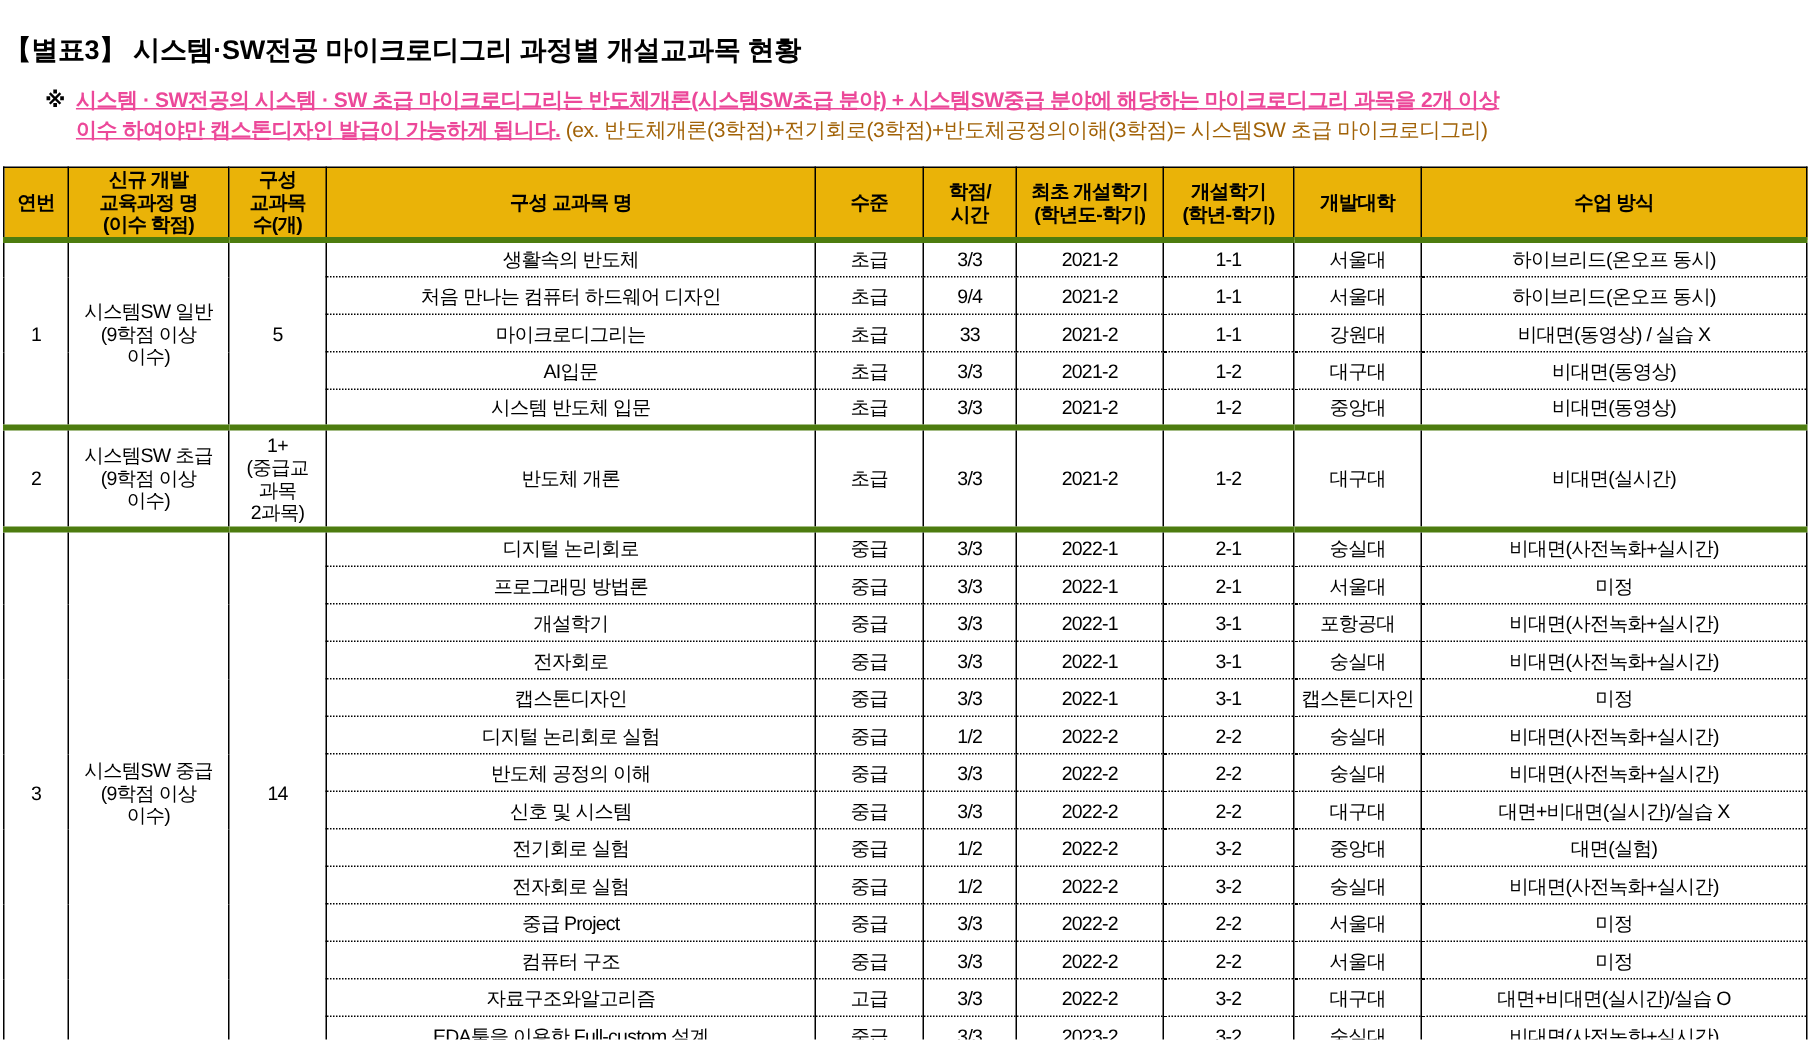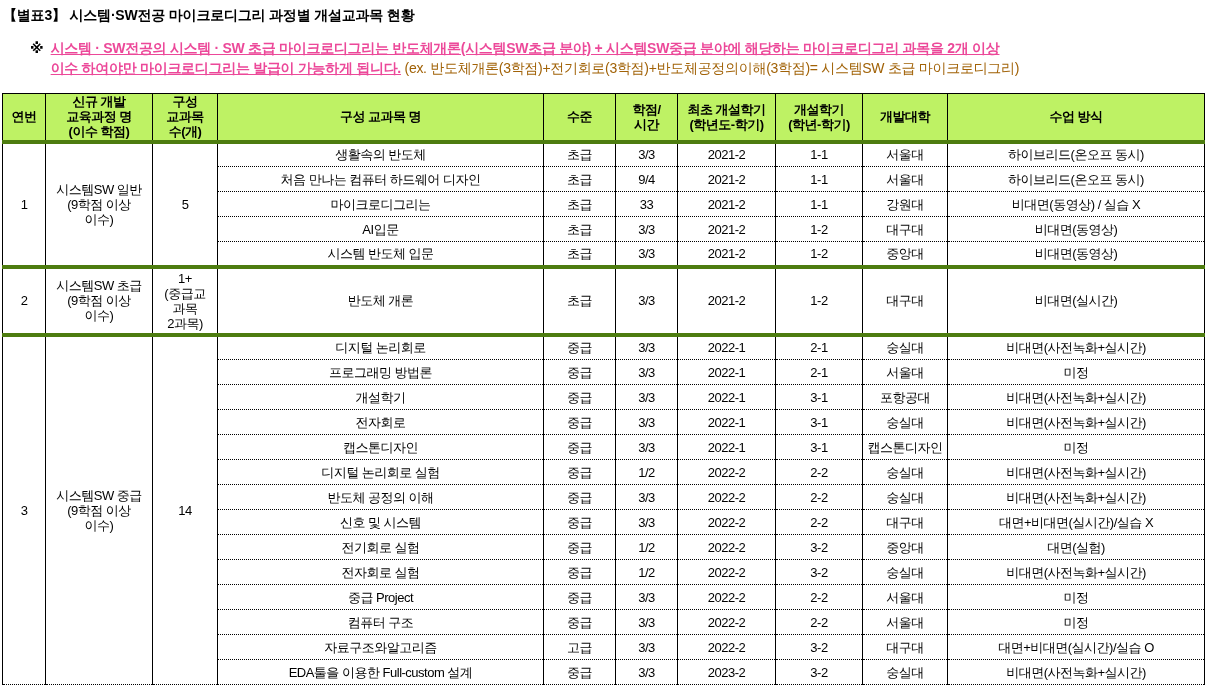--- a/index.html
+++ b/index.html
@@ -2,39 +2,39 @@
 <html><head>
 <meta charset="utf-8">
 <style>
   html,body{margin:0;padding:0;background:#fff;}
   body{
     width:1206px;height:693px;overflow:hidden;
     font-family:"Liberation Sans","DejaVu Sans",sans-serif;
     color:#000;-webkit-font-smoothing:antialiased;
   }
   .title{
-    font-size:14px;font-weight:bold;
-    padding:4px 0 0 3px;line-height:22px;
+    font-size:18px;font-weight:bold;
+    padding:22px 0 0 3px;line-height:22px;
     letter-spacing:-0.2px;
   }
   .note{
     display:flex;align-items:flex-start;
     margin:12px 0 0 30px;width:1168px;
     font-size:14px;line-height:20px;
   }
   .note-marker{font-weight:bold;margin-right:7px;flex:0 0 auto;}
   .note-body{flex:1 1 auto;letter-spacing:-0.3px;}
   .red-u{color:#ec4899;font-weight:bold;text-decoration:underline;}
   .blk{color:#a16207;font-weight:normal;}
   table{
     border-collapse:collapse;table-layout:fixed;
     width:1202px;margin:15px 0 0 2px;
   }
   th{
-    background:#bef264;border:1px solid #000;
+    background:#eab308;border:1px solid #000;
     font-size:13px;font-weight:bold;line-height:15px;
     white-space:pre-line;text-align:center;vertical-align:middle;
     padding:0 1px;letter-spacing:-0.5px;
   }
   td{
     border:1px dotted #000;
     border-left:1px solid #000;border-right:1px solid #000;
     font-size:13px;line-height:15px;
     text-align:center;vertical-align:middle;
     white-space:pre-line;padding:0 2px;
@@ -47,21 +47,21 @@
 </style>
 </head>
 <body>
 
 <div class="title">【별표3】 시스템·SW전공 마이크로디그리 과정별 개설교과목 현황</div>
 
 <div class="note">
   <span class="note-marker">※</span>
   <div class="note-body">
     <span class="red-u">시스템 · SW전공의 시스템 · SW 초급 마이크로디그리는 반도체개론(시스템SW초급 분야) + 시스템SW중급 분야에 해당하는 마이크로디그리 과목을 2개 이상</span><br>
-    <span class="red-u">이수 하여야만 마이크로디그리는 발급이 가능하게 됩니다.</span><span class="blk"> (ex. 반도체개론(3학점)+전기회로(3학점)+반도체공정의이해(3학점)= 시스템SW 초급 마이크로디그리)</span>
+    <span class="red-u">이수 하여야만 캡스톤디자인 발급이 가능하게 됩니다.</span><span class="blk"> (ex. 반도체개론(3학점)+전기회로(3학점)+반도체공정의이해(3학점)= 시스템SW 초급 마이크로디그리)</span>
   </div>
 </div>
 
 <table>
   <colgroup>
       <col style="width: 43px;">
       <col style="width: 107px;">
       <col style="width: 65px;">
       <col style="width: 326px;">
       <col style="width: 72px;">

